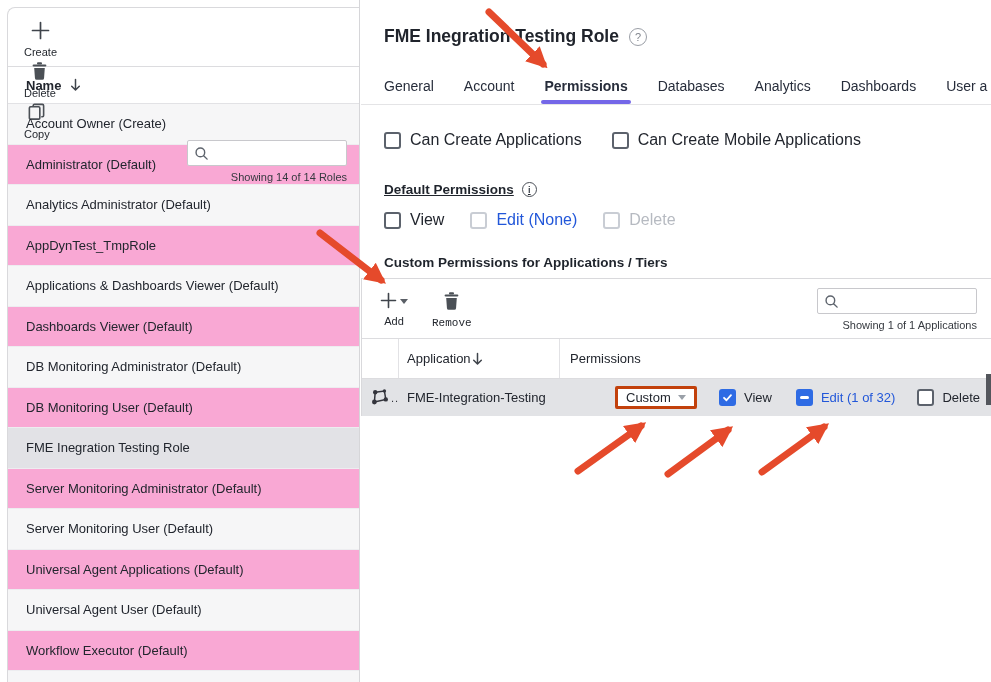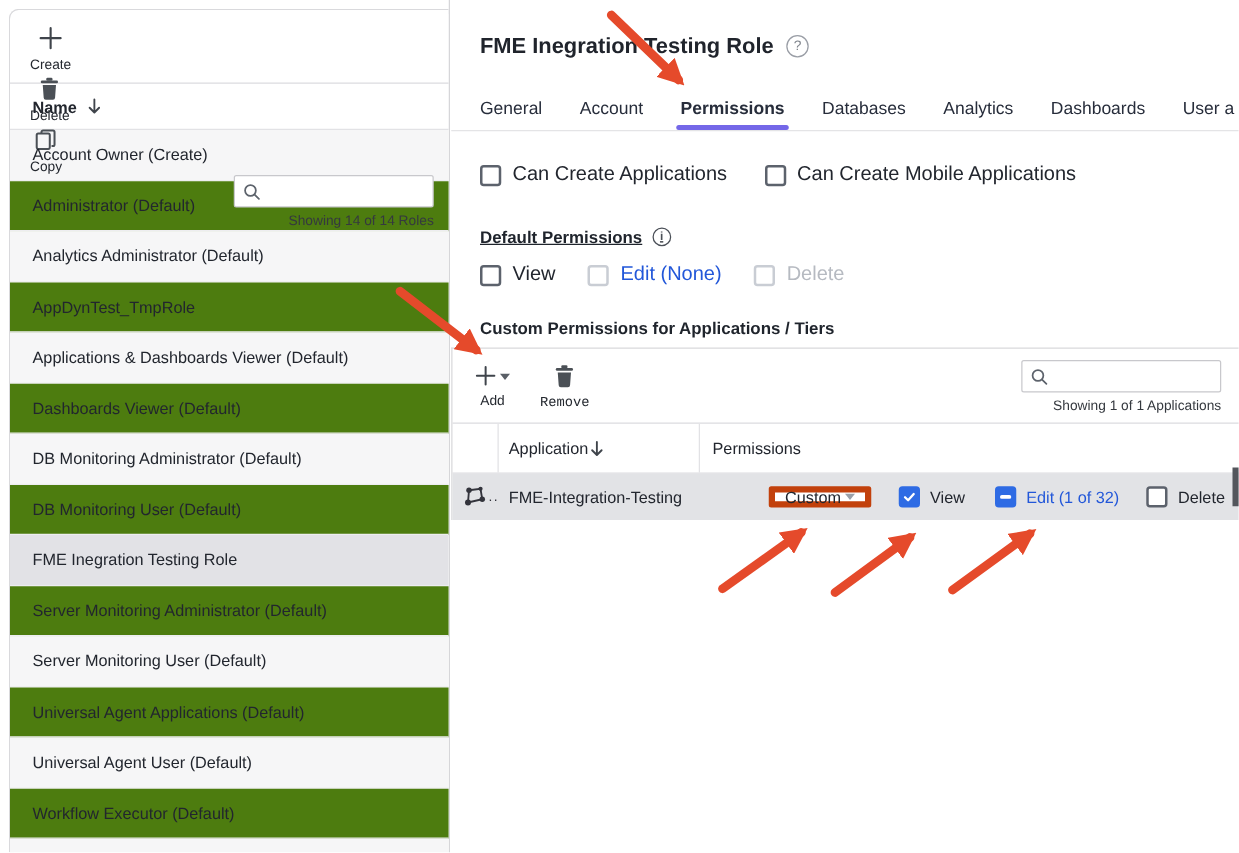--- a/index.html
+++ b/index.html
@@ -38,21 +38,21 @@
   .showing-text { font-size: 11px; color: #35393f; text-align: right; margin-top: 5px; white-space: nowrap; }
 
   .list-header {
     height: 37px; display: flex; align-items: center; gap: 8px;
     padding-left: 18px; font-size: 13px; font-weight: bold; color: #22262e;
     border-bottom: 1px solid #e2e2e5;
   }
   .role-item {
     height: 40.5px; line-height: 40.5px; padding-left: 18px;
     font-size: 13px; color: #22262e; white-space: nowrap; overflow: hidden;
-    border-bottom: 1px solid #ededf0; background: #4d7c0f; cursor: pointer;
+    border-bottom: 1px solid #ededf0; background: #f9a8d4; cursor: pointer;
   }
   .role-item.odd { background: #f6f6f7; }
   .role-item.selected { background: #e2e2e6; }
   .list-filler { height: 14px; background: #f6f6f7; }
 
   
   .main { position: absolute; left: 361px; top: 0; right: 0; height: 682px; background: #fff; }
   .title-row { display: flex; align-items: center; gap: 10px; padding: 26px 0 0 23px; }
   .page-title { font-size: 17.5px; color: #20242c; }
   .help-circle {
@@ -105,21 +105,21 @@
   .gh-col1 { width: 37px; border-right: 1px solid #e2e2e5; }
   .gh-col2 { width: 161px; border-right: 1px solid #e2e2e5; display: flex; align-items: center; gap: 0; padding-left: 8px; cursor: pointer; }
   .gh-col3 { flex: 1; display: flex; align-items: center; padding-left: 10px; }
 
   .grid-row { display: flex; align-items: center; height: 37px; background: #e2e3e6; font-size: 13px; position: relative; }
   .gr-col1 { width: 37px; display: flex; align-items: center; justify-content: flex-end; overflow: visible; }
   .gr-col1 .trunc { font-size: 11px; color: #33343c; letter-spacing: 1px; margin-left: 1px; }
   .gr-col2 { width: 161px; padding-left: 8px; white-space: nowrap; overflow: visible; }
   .gr-col3 { flex: 1; display: flex; align-items: center; padding-left: 55px; }
   .perm-select {
-    width: 82px; height: 17px; background: #fff; border: 5px solid #c2410c; border-radius: 2px;
+    width: 82px; height: 23px; background: #fff; border: 3px solid #c2410c; border-radius: 2px;
     display: flex; align-items: center; justify-content: space-between;
     padding: 0 8px; font-size: 13px; color: #22262e; margin-right: 22px; cursor: pointer;
   }
   .perm-group { display: flex; align-items: center; gap: 8px; }
   .mr24 { margin-right: 24px; }
   .mr22 { margin-right: 22px; }
 
   .edge-strip { position: absolute; right: 0; top: 374px; width: 5px; height: 31px; background: #53565c; }
 
   .overlay { position: absolute; left: 0; top: 0; pointer-events: none; z-index: 50; }

